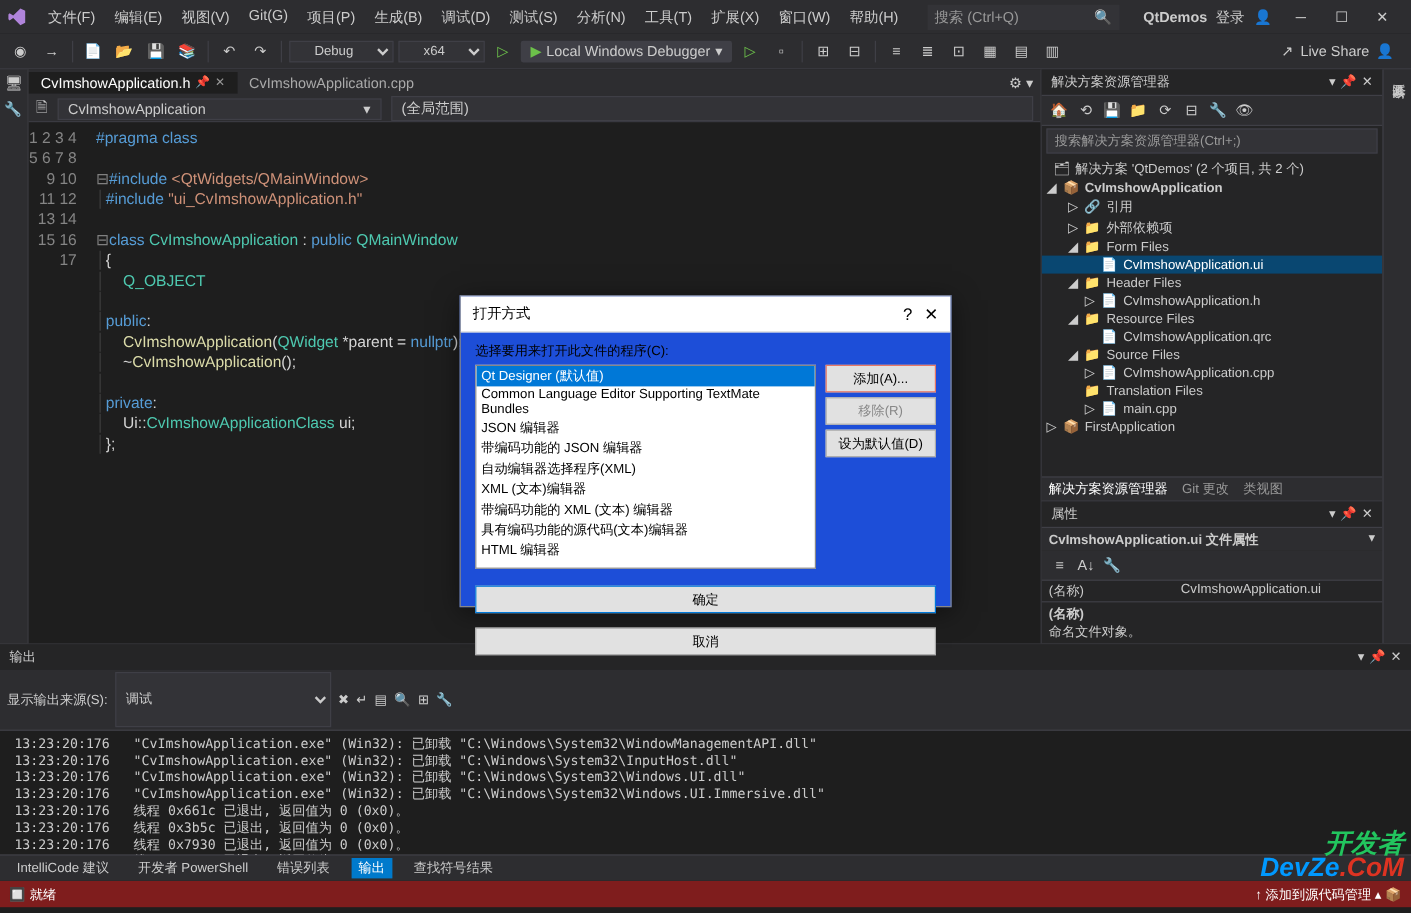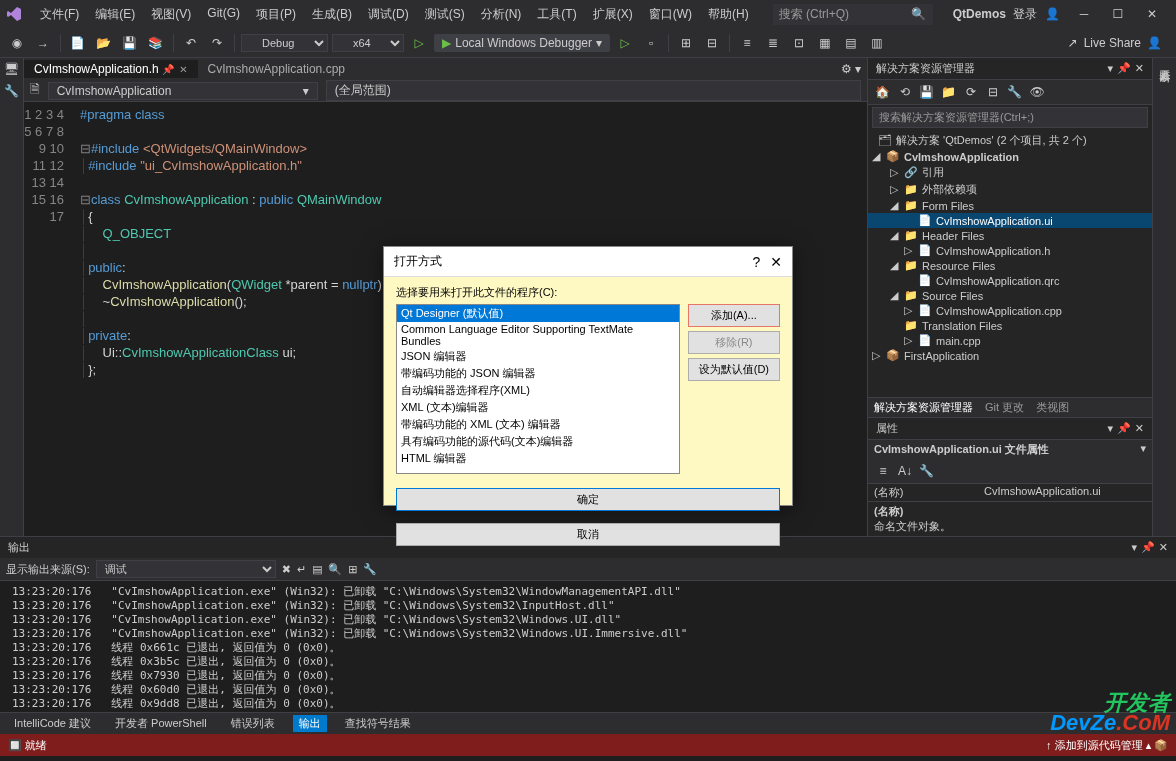--- a/index.html
+++ b/index.html
@@ -65,28 +65,28 @@
 .props { border-top: 1px solid #3f3f46; }
 .prop-title { background: #2d2d30; padding: 2px 6px; display: flex; font-size: 11px; }
 .prop-row { display: flex; padding: 1px 6px; font-size: 11px; }
 .prop-row .pk { width: 110px; color: #ccc; }
 .prop-row .pv { color: #ccc; }
 .prop-desc { padding: 2px 6px; font-size: 11px; color: #ccc; border-top: 1px solid #3f3f46; }
 .outputpanel { height: 198px; background: #1e1e1e; border-top: 1px solid #3f3f46; display: flex; flex-direction: column; }
 .output-title { background: #252526; padding: 3px 8px; display: flex; align-items: center; font-size: 11px; }
 .output-title .ptbtns { margin-left: auto; display: flex; gap: 4px; }
 .output-toolbar { background: #2d2d30; padding: 2px 6px; display: flex; align-items: center; gap: 6px; font-size: 11px; border-bottom: 1px solid #3f3f46; }
-.output-toolbar select { background: #333337; color: #ccc; border: 1px solid #3f3f46; padding: 1px 4px; font-size: 11px; }
+.output-toolbar select { background: #333337; color: #ccc; border: 1px solid #3f3f46; padding: 15px 4px; font-size: 11px; }
 .output-text { flex: 1; padding: 4px 12px; font-family: Consolas, monospace; font-size: 11px; color: #ccc; white-space: pre; overflow: auto; line-height: 14px; }
 .panel-tabs { background: #2d2d30; padding: 2px 8px; display: flex; gap: 12px; font-size: 11px; border-top: 1px solid #3f3f46; }
 .panel-tabs span.active { background: #007acc; color: #fff; padding: 1px 6px; }
 .panel-tabs span { color: #ccc; padding: 1px 6px; }
 .statusbar { height: 22px; background: #7f1d1d; color: #fff; display: flex; align-items: center; padding: 0 8px; font-size: 11px; }
 .statusbar .sr { margin-left: auto; }
-.dialog { position: absolute; left: 383px; top: 246px; width: 410px; height: 260px; background: #fef9c3; color: #000; border: 1px solid #888; box-shadow: 0 4px 20px rgba(0,0,0,0.5); font-size: 12px; }
+.dialog { position: absolute; left: 383px; top: 246px; width: 410px; height: 260px; background: #1d4ed8; color: #000; border: 1px solid #888; box-shadow: 0 4px 20px rgba(0,0,0,0.5); font-size: 12px; }
 .dlg-title { background: #fff; padding: 6px 10px; display: flex; align-items: center; border-bottom: 1px solid #ddd; }
 .dlg-title .dbtns { margin-left: auto; display: flex; gap: 10px; font-size: 14px; }
 .dlg-body { padding: 8px 12px; }
 .dlg-label { font-size: 11px; margin-bottom: 4px; }
 .dlg-row { display: flex; gap: 8px; }
 .dlg-list { flex: 1; border: 1px solid #888; background: #fff; height: 170px; overflow-y: auto; font-size: 11px; }
 .dlg-list .ditem { padding: 1px 4px; }
 .dlg-list .ditem.sel { background: #0078d7; color: #fff; }
 .dlg-btns { display: flex; flex-direction: column; gap: 4px; }
 .dlg-btns button { padding: 3px 10px; font-size: 11px; background: #e1e1e1; border: 1px solid #adadad; min-width: 82px; }

